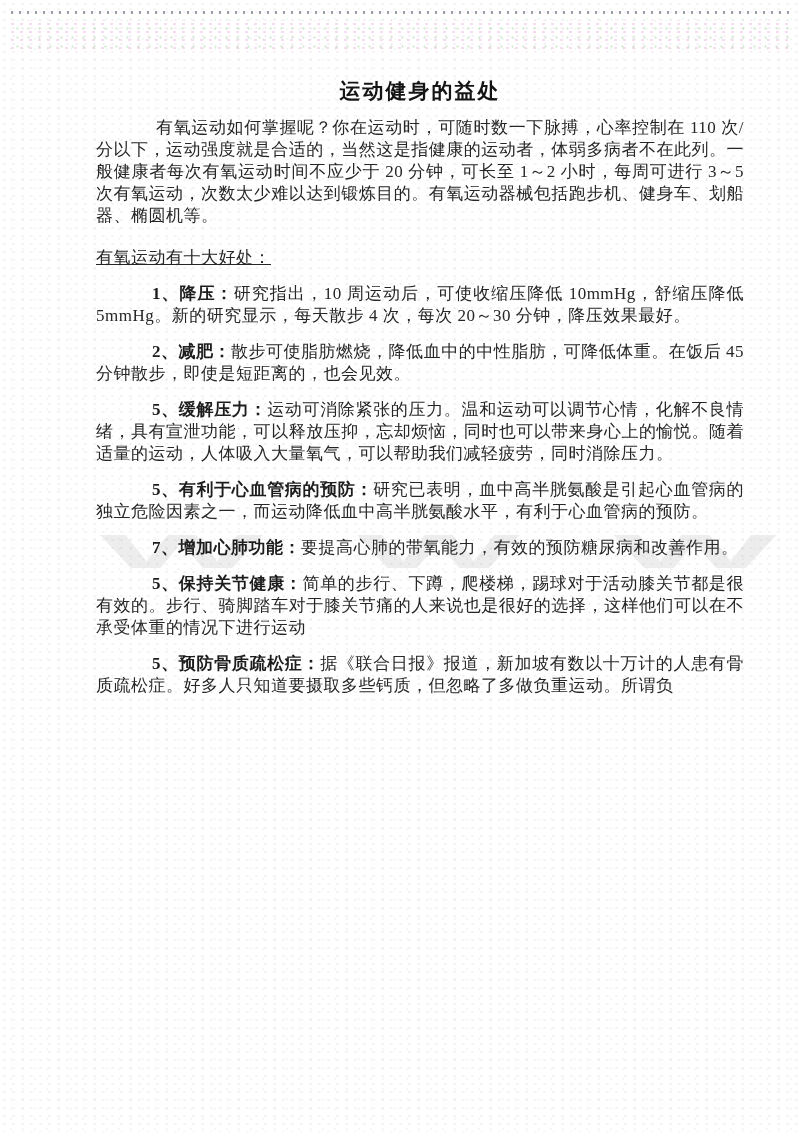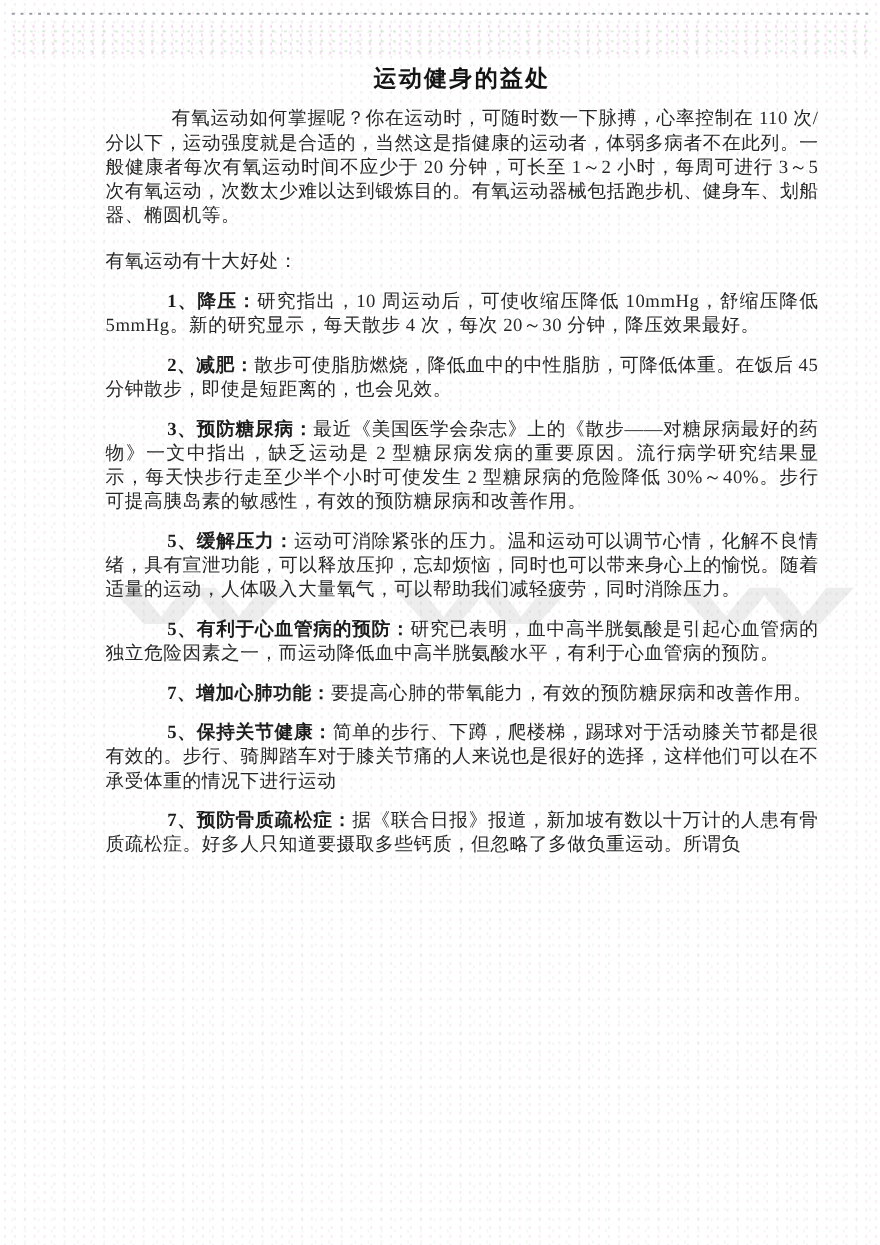--- a/index.html
+++ b/index.html
@@ -41,37 +41,37 @@
     height: 30px;
     background-image:
       radial-gradient(circle, rgba(235,170,225,0.45) 1.1px, rgba(0,0,0,0) 1.3px),
       radial-gradient(circle, rgba(160,215,160,0.40) 1.1px, rgba(0,0,0,0) 1.3px);
     background-size: 9px 8px, 11px 9px;
     background-position: 0 0, 4px 4px;
   }
   .doc {
     position: relative;
     margin: 0 56px 0 96px;   
-    padding-top: 56px;
+    padding-top: 76px;
     font-size: 17px;
     line-height: 22px;
     letter-spacing: 0.5px;
     text-align: justify;
   }
   .doc-title {
     font-size: 21px;
     line-height: 31px;
     font-weight: bold;
     letter-spacing: 2px;
     text-align: center;
     color: #141414;
     margin: 0 0 10px 0;
   }
   p.intro { margin: 0; text-indent: 60px; }
-  p.list-heading { margin: 20px 0 0 0; text-indent: 0; }
+  p.list-heading { margin: 20px 0 0 0; text-indent: 0; text-decoration: underline; }
   p.benefit { margin: 14px 0 0 0; text-indent: 56px; }
   .benefit-label { font-weight: bold; color: #1d1d1d; }
   
   .watermark {
     position: absolute;
     top: 524px;
     left: 100px;
     width: 650px;
     font-family: "Liberation Sans", sans-serif;
     font-size: 48px;
@@ -97,25 +97,24 @@
   <h1 class="doc-title">运动健身的益处</h1>
 
   <p class="intro">有氧运动如何掌握呢？你在运动时，可随时数一下脉搏，心率控制在 110 次/分以下，运动强度就是合适的，当然这是指健康的运动者，体弱多病者不在此列。一般健康者每次有氧运动时间不应少于 20 分钟，可长至 1～2 小时，每周可进行 3～5 次有氧运动，次数太少难以达到锻炼目的。有氧运动器械包括跑步机、健身车、划船器、椭圆机等。</p>
 
   <p class="list-heading">有氧运动有十大好处：</p>
 
   <p class="benefit"><span class="benefit-label">1、降压：</span><span>研究指出，10 周运动后，可使收缩压降低 10mmHg，舒缩压降低 5mmHg。新的研究显示，每天散步 4 次，每次 20～30 分钟，降压效果最好。</span></p>
 
   <p class="benefit"><span class="benefit-label">2、减肥：</span><span>散步可使脂肪燃烧，降低血中的中性脂肪，可降低体重。在饭后 45 分钟散步，即使是短距离的，也会见效。</span></p>
 
-  <p class="benefit"><span class="benefit-label">3、预防糖尿病：</span><span>最近《美国医学会杂志》上的《散步——对糖尿病最好的药物》一文中指出，缺乏运动是 2 型糖尿病发病的重要原因。流行病学研究结果显示，每天快步行走至少半个小时可使发生 2 型糖尿病的危险降低 30%～40%。步行可提高胰岛素的敏感性，有效的预防糖尿病和改善作用。</span></p>
 
   <p class="benefit"><span class="benefit-label">5、缓解压力：</span><span>运动可消除紧张的压力。温和运动可以调节心情，化解不良情绪，具有宣泄功能，可以释放压抑，忘却烦恼，同时也可以带来身心上的愉悦。随着适量的运动，人体吸入大量氧气，可以帮助我们减轻疲劳，同时消除压力。</span></p>
 
   <p class="benefit"><span class="benefit-label">5、有利于心血管病的预防：</span><span>研究已表明，血中高半胱氨酸是引起心血管病的独立危险因素之一，而运动降低血中高半胱氨酸水平，有利于心血管病的预防。</span></p>
 
 
   <p class="benefit"><span class="benefit-label">7、增加心肺功能：</span><span>要提高心肺的带氧能力，有效的预防糖尿病和改善作用。</span></p>
 
   <p class="benefit"><span class="benefit-label">5、保持关节健康：</span><span>简单的步行、下蹲，爬楼梯，踢球对于活动膝关节都是很有效的。步行、骑脚踏车对于膝关节痛的人来说也是很好的选择，这样他们可以在不承受体重的情况下进行运动</span></p>
 
-  <p class="benefit"><span class="benefit-label">7、预防骨质疏松症：</span><span>据《联合日报》报道，新加坡有数以十万计的人患有骨质疏松症。好多人只知道要摄取多些钙质，但忽略了多做负重运动。所谓负</span></p>
+  <p class="benefit"><span class="benefit-label">5、预防骨质疏松症：</span><span>据《联合日报》报道，新加坡有数以十万计的人患有骨质疏松症。好多人只知道要摄取多些钙质，但忽略了多做负重运动。所谓负</span></p>
 </div>
 
 </body></html>

